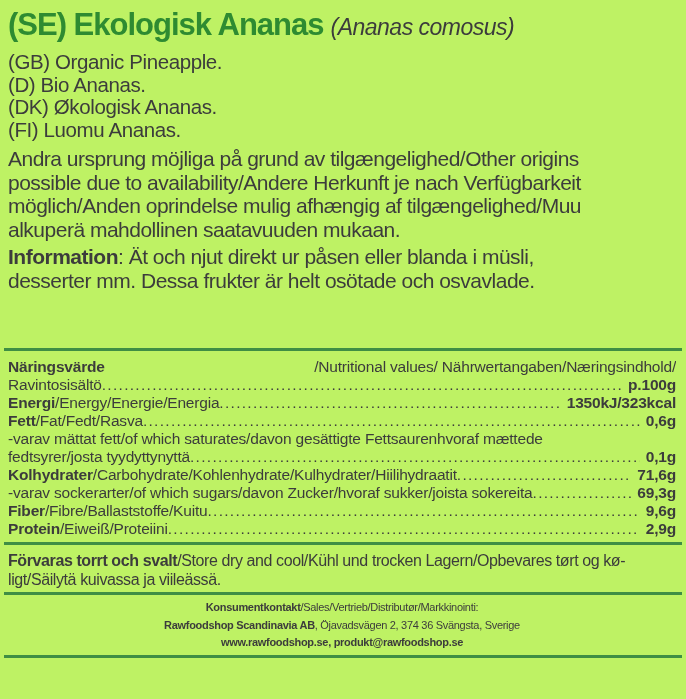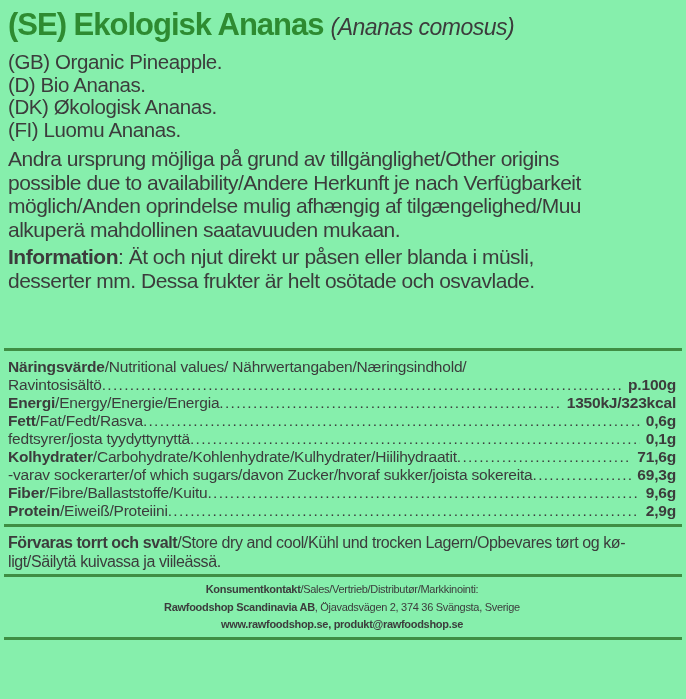--- a/index.html
+++ b/index.html
@@ -3,21 +3,21 @@
 <meta charset="utf-8">
 <style>
   :root{
     --green:#2e8b31;
     --rule:#3f8e44;
     --text:#3c3c3c;
   }
   html,body{margin:0;padding:0;background:#fff;}
   .page{
     width:686px;height:699px;box-sizing:border-box;
-    background:#86efac;color:var(--text);
+    background:#bef264;color:var(--text);
     font-family:"Liberation Sans",sans-serif;
     padding:8px 10px 0 8px;overflow:hidden;
   }
   
   .title{line-height:34px;margin-bottom:4px;white-space:nowrap;}
   .tgreen{color:var(--green);font-weight:700;font-size:31px;letter-spacing:-1px;}
   .latin{font-style:italic;font-size:23px;margin-left:7px;letter-spacing:-0.5px;}
   
   .translations div{font-size:20.5px;line-height:22.5px;letter-spacing:-0.4px;}
   
@@ -27,21 +27,21 @@
   .info{margin-top:4px;font-size:21px;line-height:23.5px;letter-spacing:-0.5px;}
   .b{font-weight:700;}
   
   .rule{height:3px;background:var(--rule);margin-left:-4px;margin-right:-6px;}
   .rule1{margin-top:56px;}
   .rule2{margin-top:4px;}
   .rule3{margin-top:3px;}
   .rule4{margin-top:3px;}
   
   .nutrition{margin-top:7px;font-size:15.5px;line-height:18px;letter-spacing:-0.2px;}
-  .nutrition .line{display:flex;align-items:baseline;overflow:hidden;}
+  .nutrition .line{display:flex;align-items:baseline;overflow:hidden;justify-content:space-between;}
   .nutrition .line span{white-space:pre;}
   .dots{flex:1 1 auto;overflow:hidden;min-width:6px;}
   .dots::before{
     content:"....................................................................................................................................................................................................................................................................................................................";
     letter-spacing:1.3px;
   }
   .val{font-weight:700;padding-left:6px;white-space:nowrap;}
   
   .storage{margin-top:6px;font-size:16px;line-height:19px;letter-spacing:-0.4px;text-align:right;}
   
@@ -60,21 +60,21 @@
 
   <div class="translations">
     <div>(GB) Organic Pineapple.</div>
     <div>(D) Bio Ananas.</div>
     <div>(DK) Økologisk Ananas.</div>
     <div>(FI) Luomu Ananas.</div>
   </div>
 
   <div class="para origin" id="origin">
       <div class="line">
-        <span>Andra ursprung möjliga på grund av tillgänglighet/Other origins</span>
+        <span>Andra ursprung möjliga på grund av tilgængelighed/Other origins</span>
       </div>
       <div class="line">
         <span>possible due to availability/Andere Herkunft je nach Verfügbarkeit</span>
       </div>
       <div class="line">
         <span>möglich/Anden oprindelse mulig afhængig af tilgængelighed/Muu</span>
       </div>
       <div class="line">
         <span>alkuperä mahdollinen saatavuuden mukaan.</span>
       </div>
@@ -106,20 +106,23 @@
         <span class="b">Energi</span>
         <span>/Energy/Energie/Energia</span>
         <span class="dots"></span>
         <span class="val">1350kJ/323kcal</span>
       </div>
       <div class="line">
         <span class="b">Fett</span>
         <span>/Fat/Fedt/Rasva</span>
         <span class="dots"></span>
         <span class="val">0,6g</span>
+      </div>
+      <div class="line">
+        <span>-varav mättat fett/of which saturates/davon gesättigte Fettsaurenhvoraf mættede</span>
       </div>
       <div class="line">
         <span>fedtsyrer/josta tyydyttynyttä</span>
         <span class="dots"></span>
         <span class="val">0,1g</span>
       </div>
       <div class="line">
         <span class="b">Kolhydrater</span>
         <span>/Carbohydrate/Kohlenhydrate/Kulhydrater/Hiilihydraatit</span>
         <span class="dots"></span>

